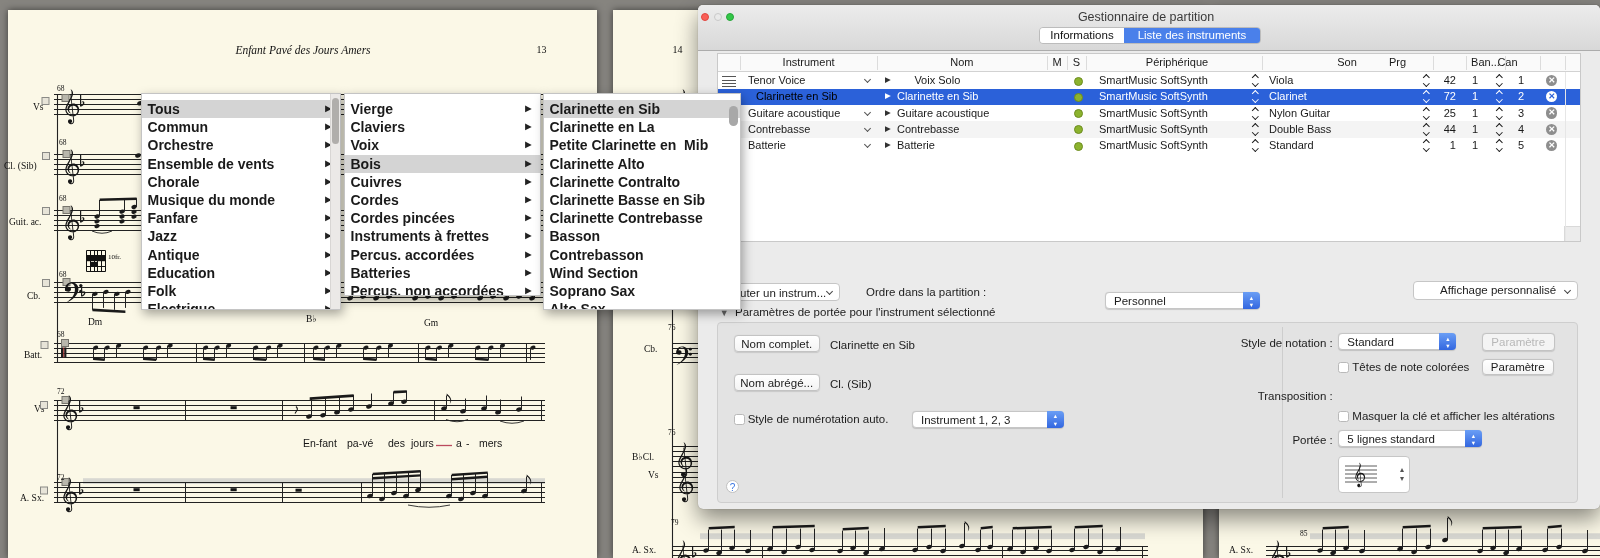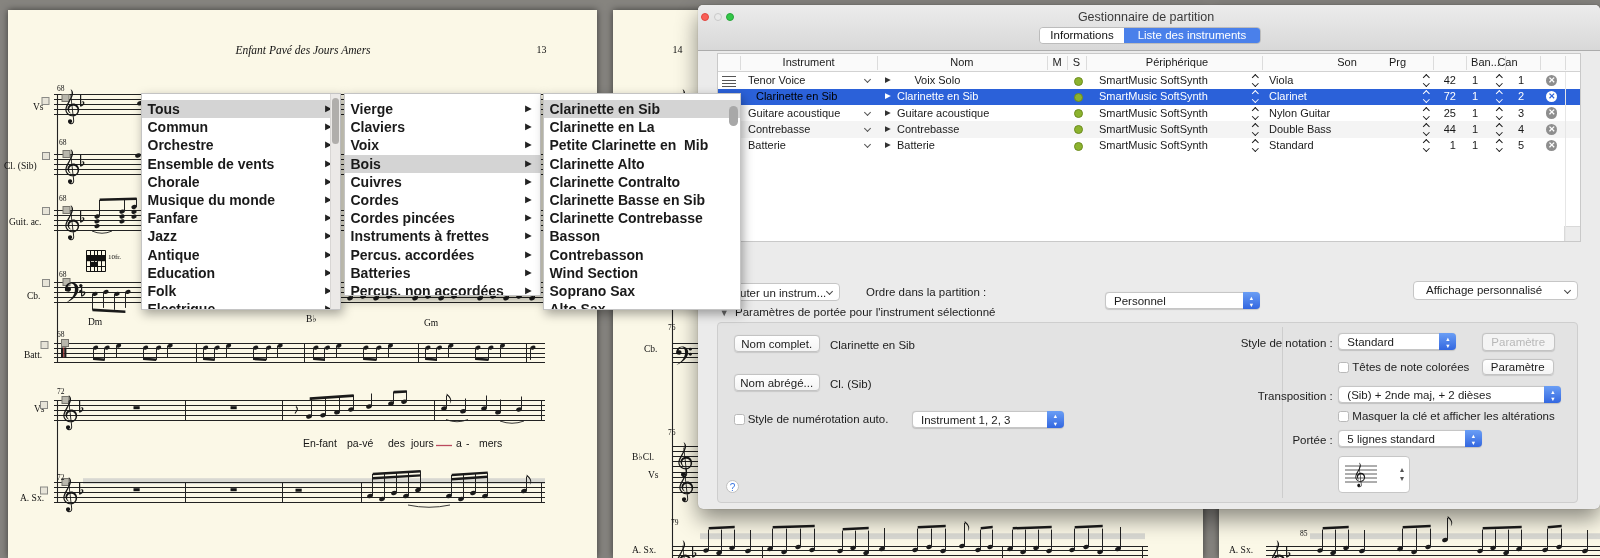--- a/index.html
+++ b/index.html
@@ -664,21 +664,21 @@
     </div>
 <div style="position:absolute;left:168px;top:280.5px;white-space:nowrap;">Ordre dans la partition :</div>
 <div class="pop" style="left:407px;top:287px;width:155px;height:17px;">
 <span class="pt">Personnel</span>
       <span class="pcap" style="height:17px;">
         <i>▴</i>
         <i>▾</i>
       </span>
     </div>
 <div class="pd" style="left:715px;top:276px;width:164.5px;height:19px;text-align:left;">
-<span style="padding-left:12px;">Affichage personnalisé</span><span class="pdar">⌄</span></div>
+<span style="padding-left:26px;">Affichage personnalisé</span><span class="pdar">⌄</span></div>
 <div style="position:absolute;left:21.700000000000045px;top:300.5px;white-space:nowrap;"><span style="color:#666;font-size:9px;">▼</span>&nbsp; Paramètres de portée pour l'instrument sélectionné</div>
 <div class="panel"></div>
 <div class="btn" style="left:35.700000000000045px;top:329.7px;width:86px;height:17.5px;line-height:16.5px;">Nom complet.</div>
 <div style="position:absolute;left:132px;top:333.5px;">Clarinette en Sib</div>
 <div class="btn" style="left:35.700000000000045px;top:368.5px;width:86px;height:17.5px;line-height:16.5px;">Nom abrégé...</div>
 <div style="position:absolute;left:132px;top:372.5px;">Cl. (Sib)</div>
 <div style="position:absolute;left:35.700000000000045px;top:409px;">
       <span class="cb"></span>
       <span style="position:absolute;left:14px;top:-1px;width:400px;white-space:nowrap;">Style de numérotation auto.</span>
     </div>
@@ -699,27 +699,20 @@
         <i>▾</i>
       </span>
     </div>
 <div class="btn dis" style="left:783.7px;top:328px;width:73px;height:17.5px;line-height:16.5px;">Paramètre</div>
 <div style="position:absolute;left:640.3px;top:357px;">
       <span class="cb"></span>
       <span style="position:absolute;left:14px;top:-1px;width:160px;white-space:nowrap;">Têtes de note colorées</span>
     </div>
 <div class="btn" style="left:783.7px;top:353.5px;width:72px;height:16.5px;line-height:15.5px;">Paramètre</div>
 <div style="position:absolute;left:334.70000000000005px;top:384.5px;width:300px;text-align:right;white-space:nowrap;">Transposition :</div>
-<div class="pop" style="left:640.3px;top:381px;width:223px;height:17px;">
-<span class="pt">(Sib) + 2nde maj, + 2 dièses</span>
-      <span class="pcap" style="height:17px;">
-        <i>▴</i>
-        <i>▾</i>
-      </span>
-    </div>
 <div style="position:absolute;left:640.3px;top:405.5px;">
       <span class="cb"></span>
       <span style="position:absolute;left:14px;top:-1px;width:230px;white-space:nowrap;">Masquer la clé et afficher les altérations</span>
     </div>
 <div style="position:absolute;left:334.70000000000005px;top:428.5px;width:300px;text-align:right;white-space:nowrap;">Portée :</div>
 <div class="pop" style="left:640.3px;top:425px;width:143.5px;height:17px;">
 <span class="pt">5 lignes standard</span>
       <span class="pcap" style="height:17px;">
         <i>▴</i>
         <i>▾</i>

